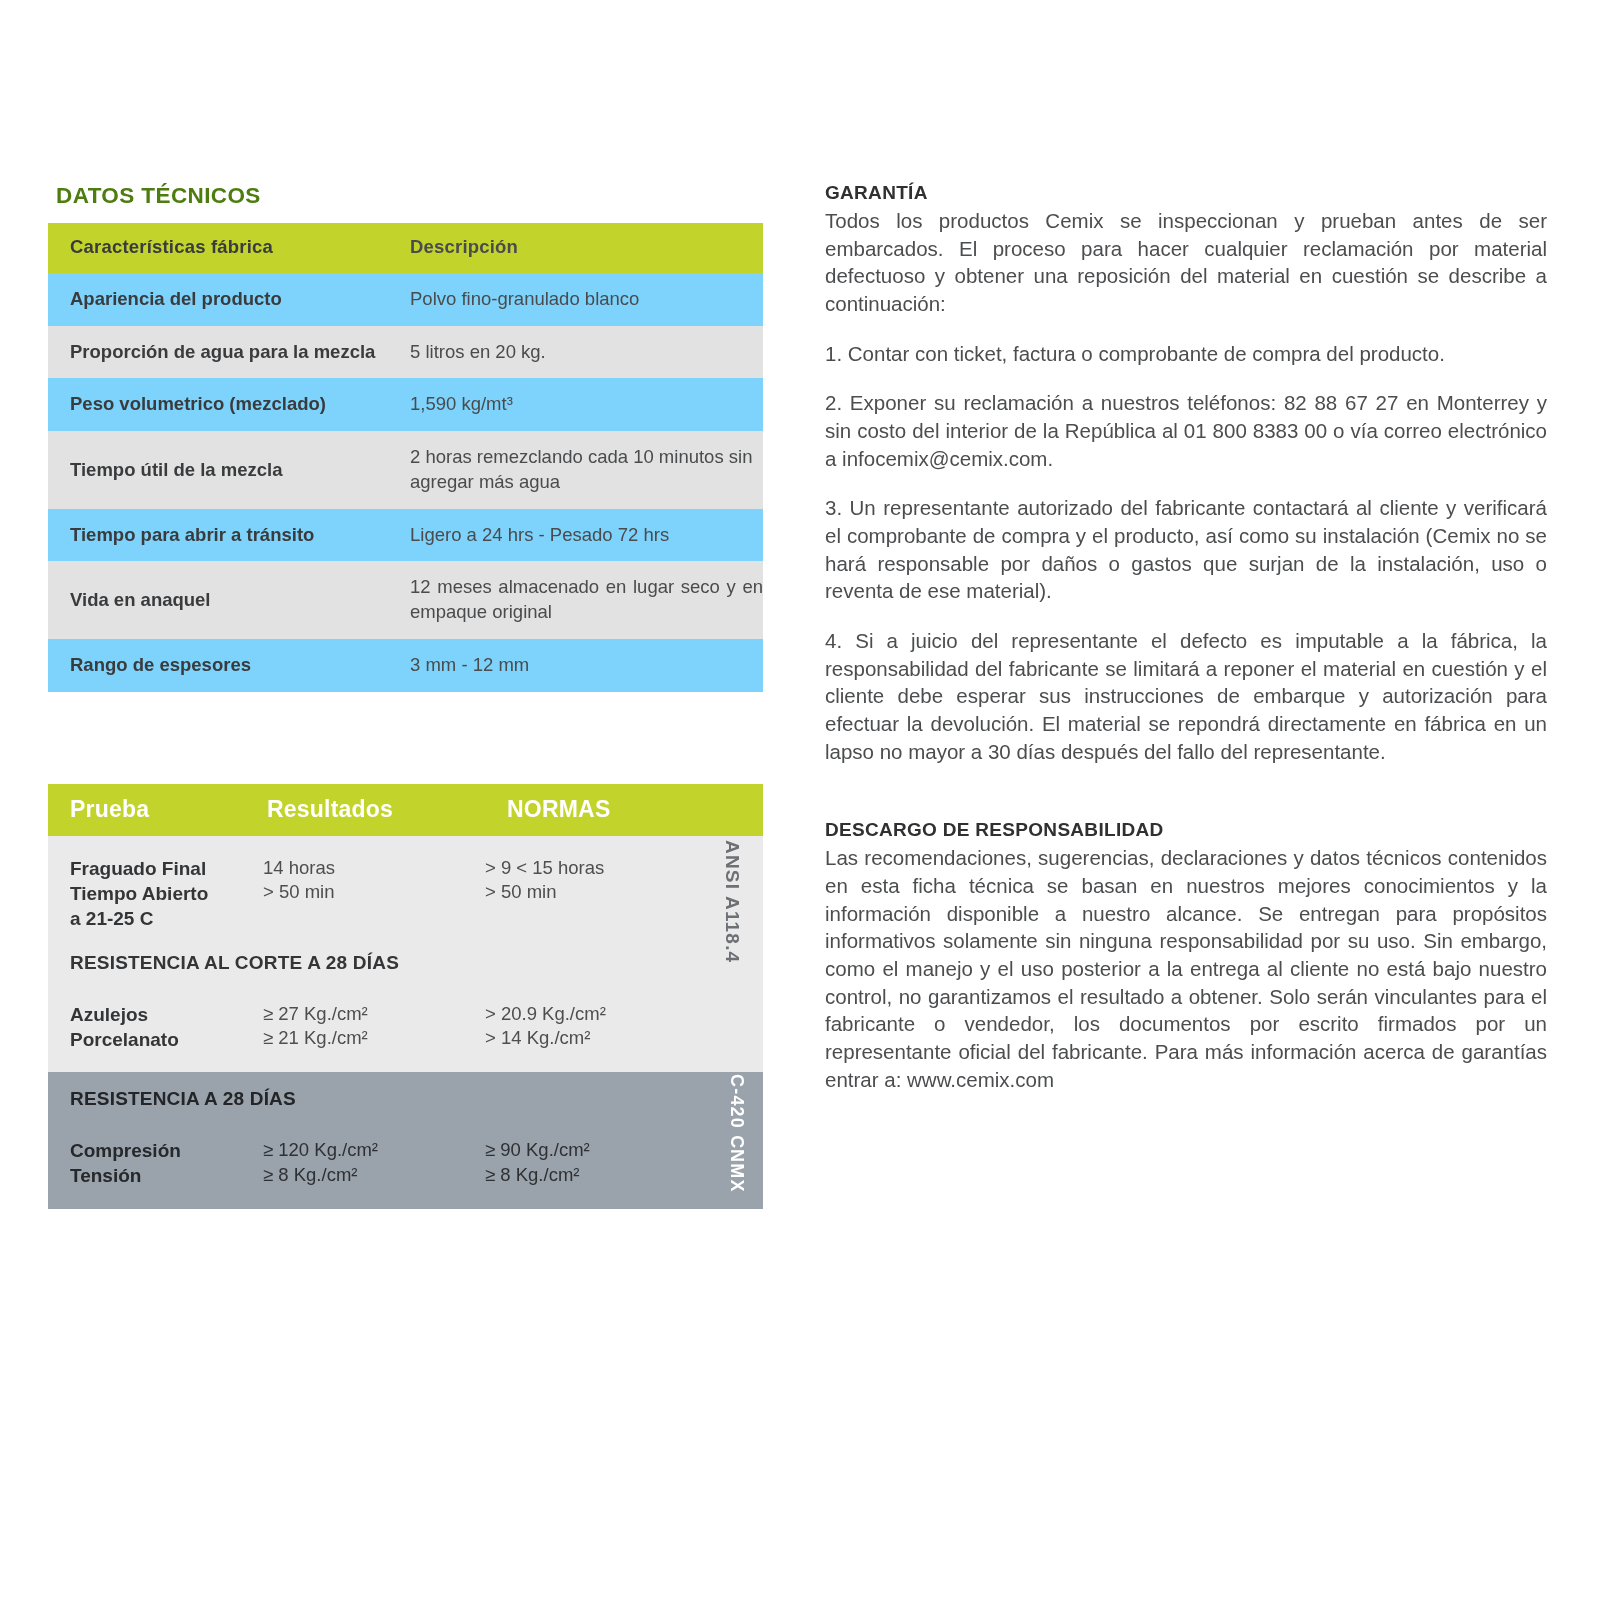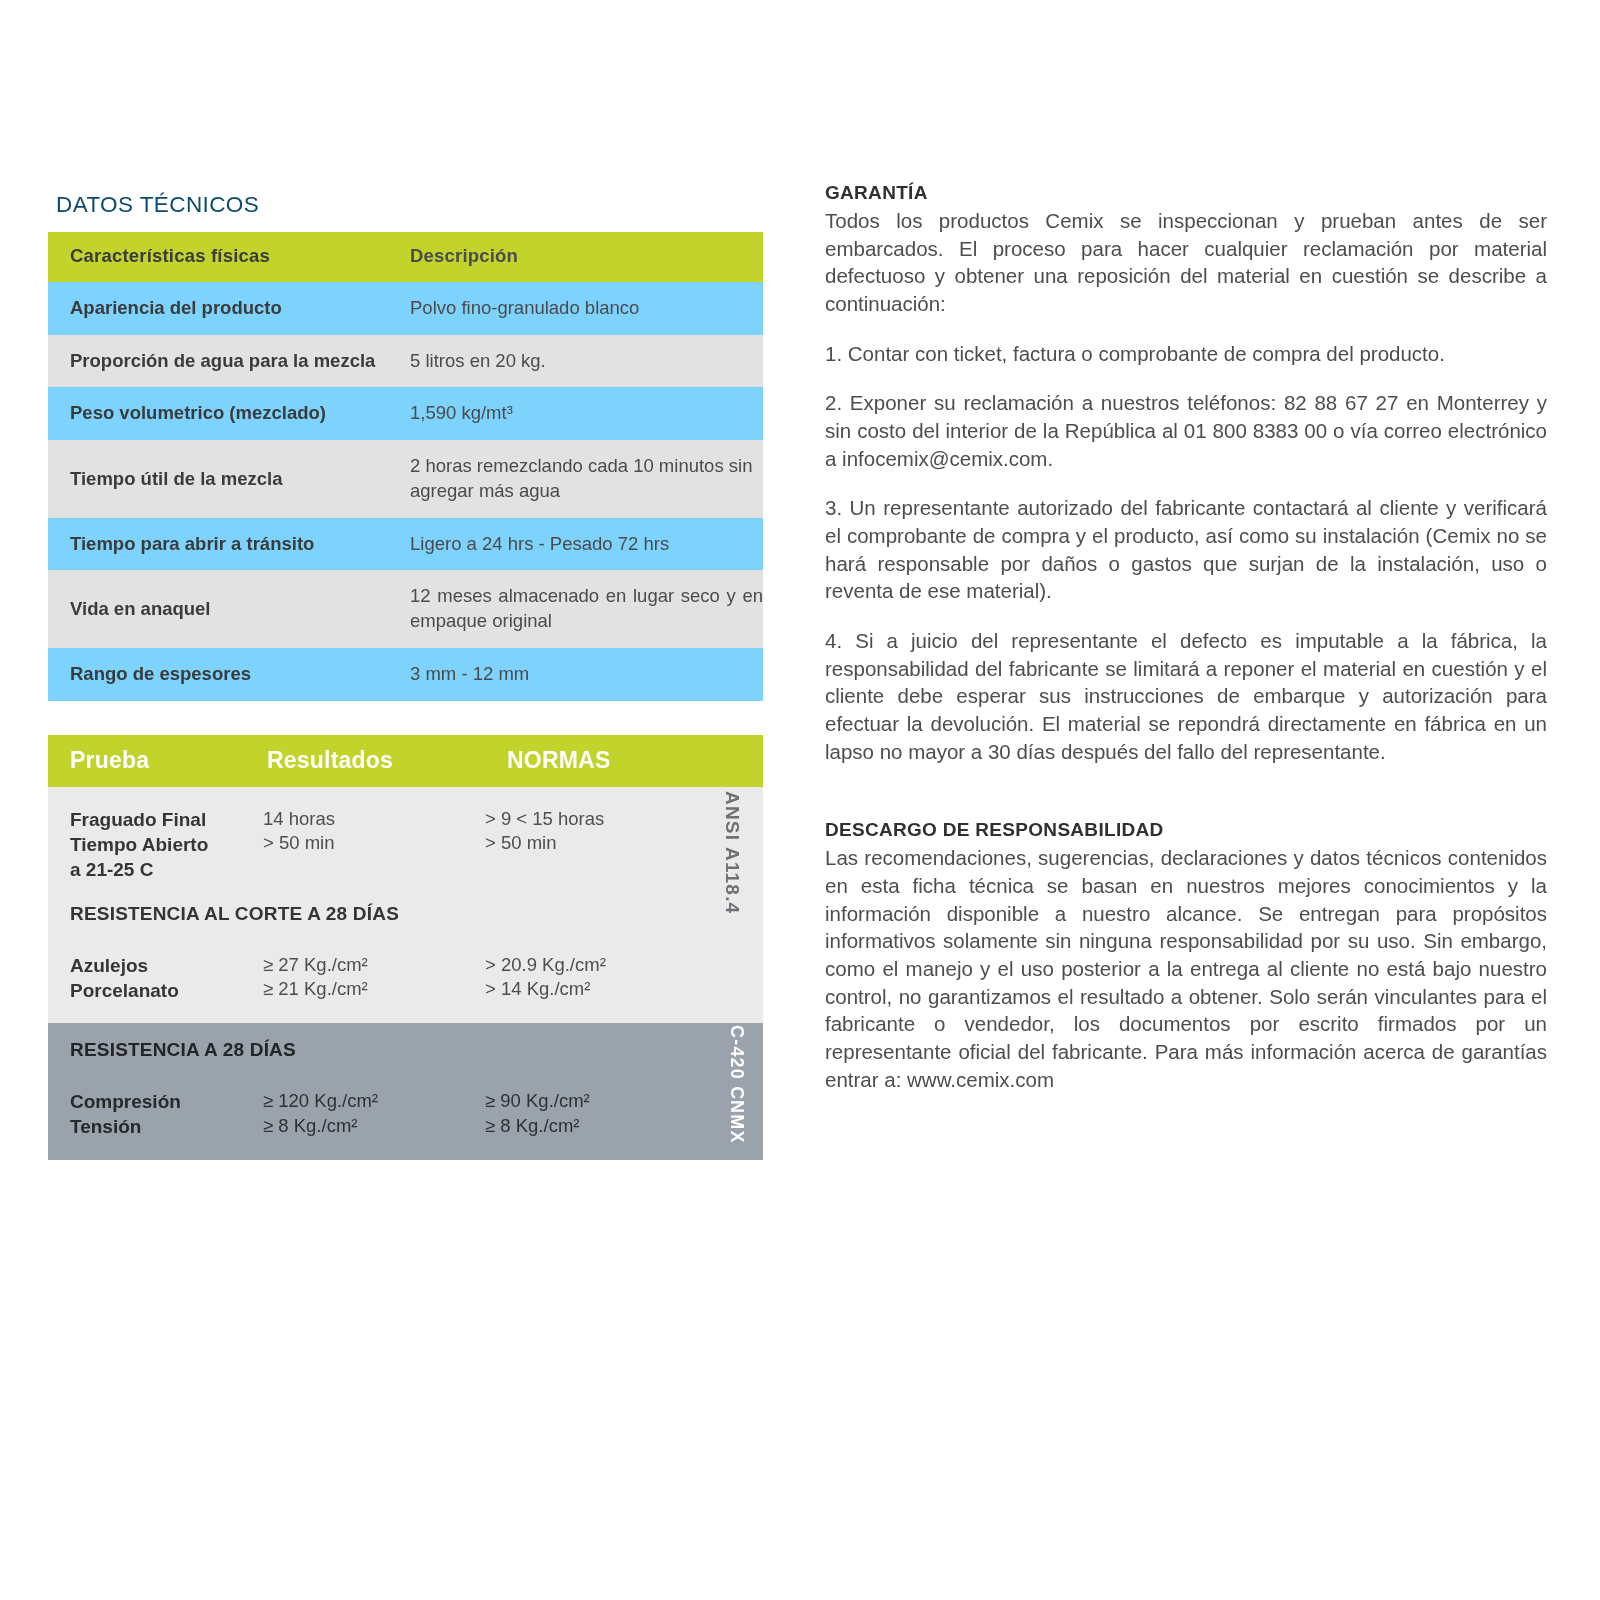--- a/index.html
+++ b/index.html
@@ -21,24 +21,24 @@
     display: flex;
     gap: 62px;
     align-items: flex-start;
   }
 
   
   .col-left { width: 715px; flex: 0 0 715px; }
 
   .section-title {
     font-size: 22.5px;
-    font-weight: normal;
+    font-weight: bold;
     letter-spacing: 0.4px;
-    color: #0c4a6e;
-    margin: 12px 0 14px 8px;
+    color: #4d7c0f;
+    margin: 3px 0 14px 8px;
   }
 
   .table { width: 100%; border-collapse: collapse; table-layout: fixed; }
 
   .thead-green td {
     background: #c2d42b;
     color: #ffffff;
     font-size: 23px;
     font-weight: bold;
     padding: 12px 0 13px 0;
@@ -62,21 +62,21 @@
     color: #4a4b4d;
     line-height: 1.34;
   }
   .t1 tbody tr td { padding-top: 14px; padding-bottom: 14px; }
   .t1 tr.shade td { background: #e2e2e2; }
   .t1 tr.plain td { background: #7dd3fc; }
 
   .just { text-align: justify; text-justify: inter-word; margin-top: 20px; }
 
   
-  .table2-wrap { margin-top: 34px; position: relative; }
+  .table2-wrap { margin-top: 92px; position: relative; }
 
   .t2 { width: 100%; border-collapse: collapse; table-layout: fixed; }
   .t2 .k1 { width: 215px; }
   .t2 .k2 { width: 222px; }
   .t2 .k3 { width: 210px; }
   .t2 .k4 { width: 68px; }
 
   .t2 .thead-green td.c2h { padding-left: 4px; }
   .t2 .thead-green td.c3h { padding-left: 22px; }
 
@@ -180,21 +180,21 @@
 
     <div class="section-title">DATOS TÉCNICOS</div>
 
     <table class="table t1">
       <colgroup>
           <col style="width:352px">
           <col>
         </colgroup>
       <thead>
         <tr class="thead-green">
-          <td class="c1">Características físicas</td>
+          <td class="c1">Características fábrica</td>
           <td class="c2">Descripción</td>
         </tr>
       </thead>
       <tbody>
         <tr class="plain">
           <td class="c1">Apariencia del producto</td>
           <td class="c2">Polvo fino-granulado blanco</td>
         </tr>
         <tr class="shade">
           <td class="c1">Proporción de agua para la mezcla</td>

